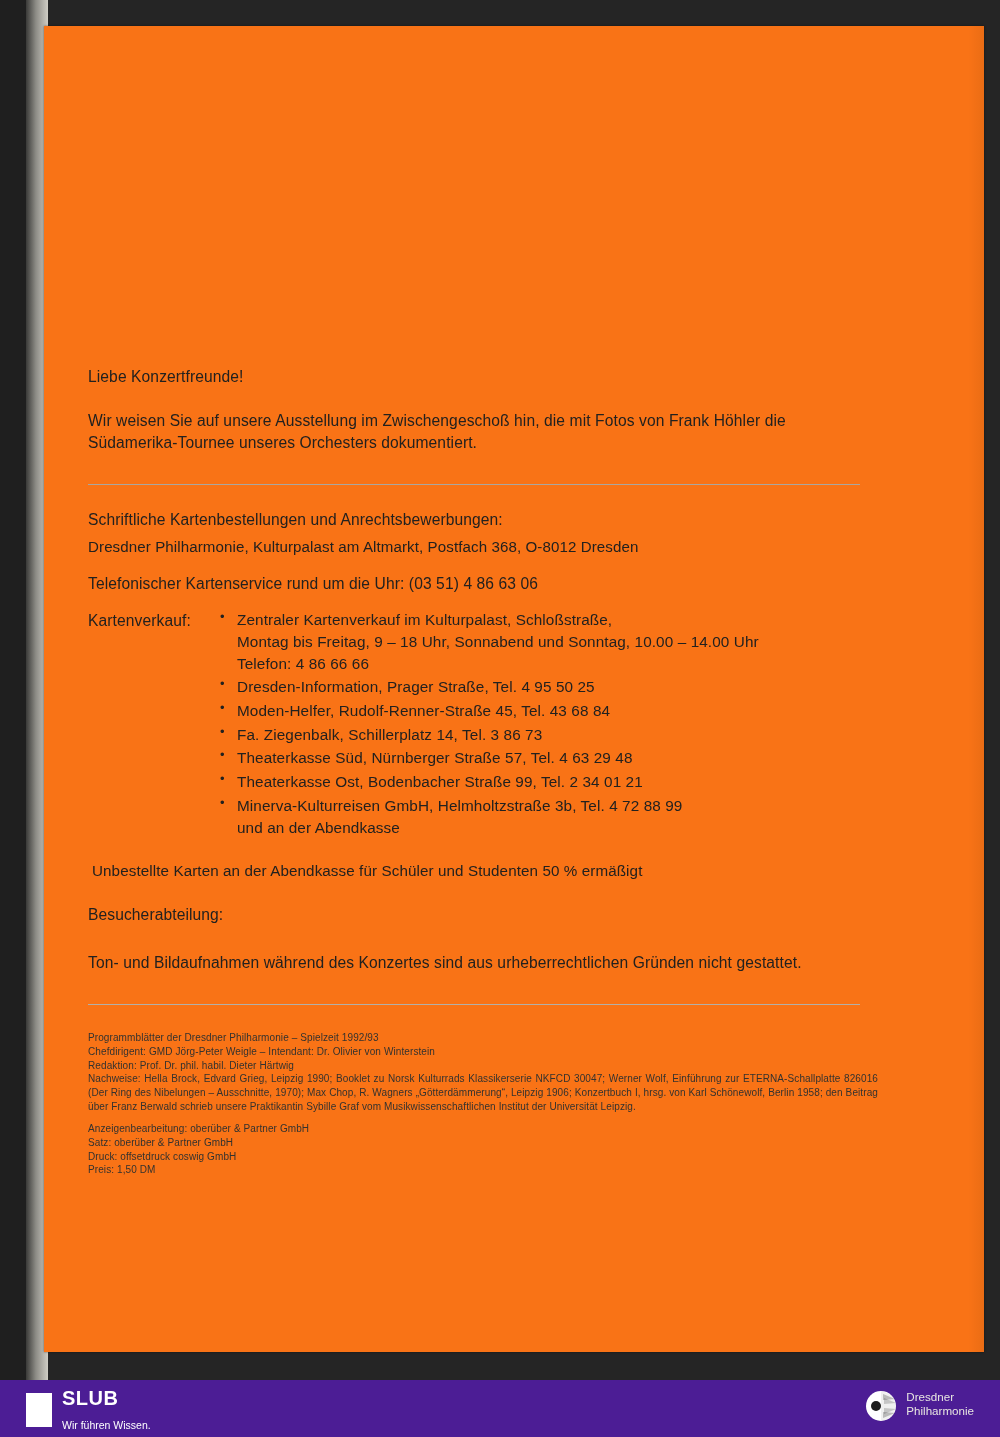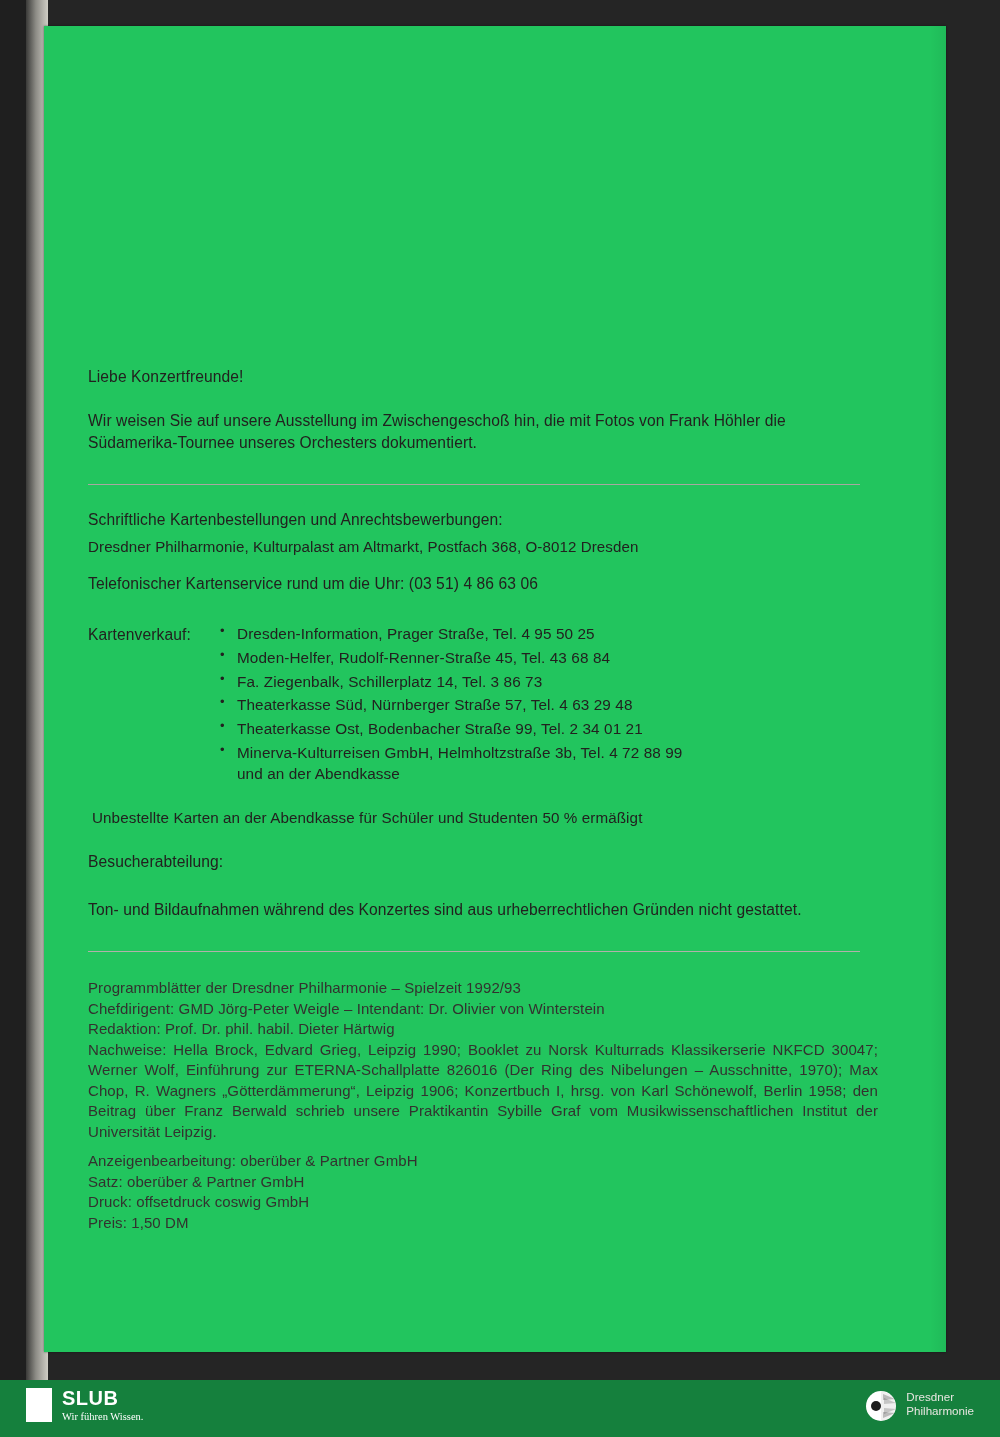--- a/index.html
+++ b/index.html
@@ -32,22 +32,23 @@
   .gutter-shadow {
     position: absolute;
     left: 26px; top: 0;
     width: 22px; height: 1380px;
     background: linear-gradient(to right, #3a3a38 0%, #8d8c86 45%, #cfcdc5 100%);
   }
   .paper {
     position: absolute;
     left: 44px; top: 26px;
     width: 902px; height: 1326px;
-    background: #22c55e;
+    background: #f97316;
     box-shadow: 0 0 2px rgba(0,0,0,.5);
+    padding-left: 38px;
   }
   .paper:after {
     
     content: "";
     position: absolute;
     right: 0; top: 0; bottom: 0;
     width: 16px;
     background: linear-gradient(to right, rgba(0,0,0,0) 0%, rgba(0,0,0,0.06) 100%);
     pointer-events: none;
   }
@@ -84,21 +85,21 @@
   .block-title {
     font-size: 15.6px;
     margin-bottom: 4px;
   }
   .block-sub {
     font-size: 15.1px;
     margin-bottom: 16px;
   }
   .phone-line {
     font-size: 15.6px;
-    margin-bottom: 28px;
+    margin-bottom: 14px;
   }
 
   .sale {
     display: flex;
     align-items: flex-start;
     margin-bottom: 20px;
   }
   .sale-label {
     width: 132px;
     flex: 0 0 132px;
@@ -152,21 +153,21 @@
   }
   hr.rule2 {
     border: none;
     border-top: 1px solid #b2b0aa;
     margin: 0 0 26px 0;
     width: 772px;
   }
 
   
   .colophon {
-    font-size: 15px;
+    font-size: 10px;
     line-height: 1.37;
     color: #33322f;
     max-width: 790px;
   }
   .colophon p {
     margin: 0;
   }
   .colophon p.just {
     text-align: justify;
   }
@@ -174,21 +175,21 @@
     height: 9px;
   }
 
   
   #bottombar {
     position: absolute;
     left: 0;
     top: 1380px;
     width: 1000px;
     height: 57px;
-    background: #15803d;
+    background: #4c1d95;
   }
   .slub {
     position: absolute;
     left: 26px;
     top: 8px;
     display: flex;
     align-items: center;
   }
   .slub-mark {
     width: 26px; height: 34px;
@@ -199,22 +200,21 @@
     color: #ffffff;
     line-height: 1.05;
   }
   .slub-title {
     font-size: 20px;
     font-weight: bold;
     letter-spacing: 0.5px;
   }
   .slub-sub {
     font-size: 10.5px;
-    margin-top: 2px;
-    font-family: Liberation Serif, serif;
+    margin-top: 11px;
   }
   .dp {
     position: absolute;
     right: 26px;
     top: 10px;
     display: flex;
     align-items: flex-start;
   }
   .dp-logo {
     width: 32px; height: 32px;
@@ -245,20 +245,25 @@
       <hr class="rule">
 
       <div class="block-title">Schriftliche Kartenbestellungen und Anrechtsbewerbungen:</div>
       <div class="block-sub">Dresdner Philharmonie, Kulturpalast am Altmarkt, Postfach 368, O-8012 Dresden</div>
 
       <div class="phone-line">Telefonischer Kartenservice rund um die Uhr: (03 51) 4 86 63 06</div>
 
       <div class="sale">
         <div class="sale-label">Kartenverkauf:</div>
         <ul class="sale-list">
+          <li>
+            <span>Zentraler Kartenverkauf im Kulturpalast, Schloßstraße,</span>
+            <span class="cont">Montag bis Freitag, 9 – 18 Uhr, Sonnabend und Sonntag, 10.00 – 14.00 Uhr</span>
+            <span class="cont">Telefon: 4 86 66 66</span>
+          </li>
           <li>
             <span>Dresden-Information, Prager Straße, Tel. 4 95 50 25</span>
           </li>
           <li>
             <span>Moden-Helfer, Rudolf-Renner-Straße 45, Tel. 43 68 84</span>
           </li>
           <li>
             <span>Fa. Ziegenbalk, Schillerplatz 14, Tel. 3 86 73</span>
           </li>
           <li>

